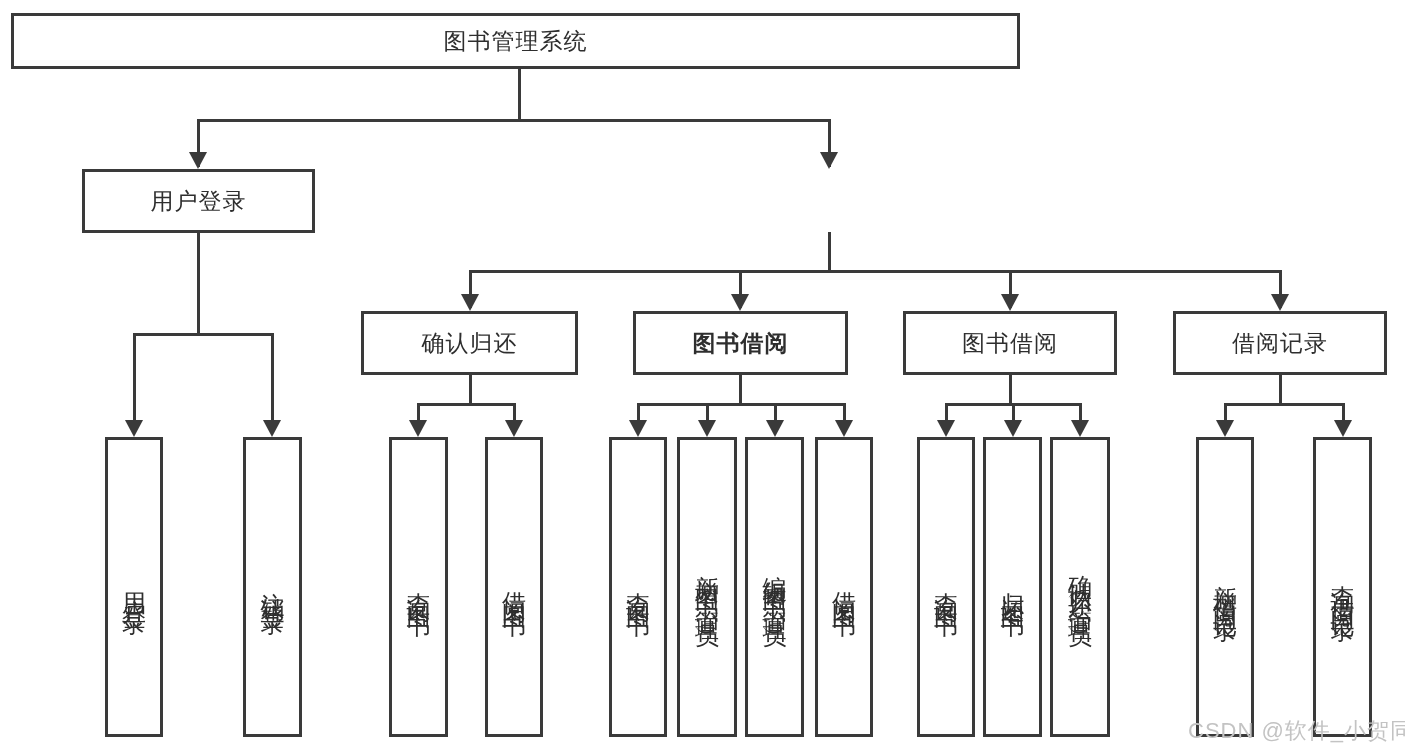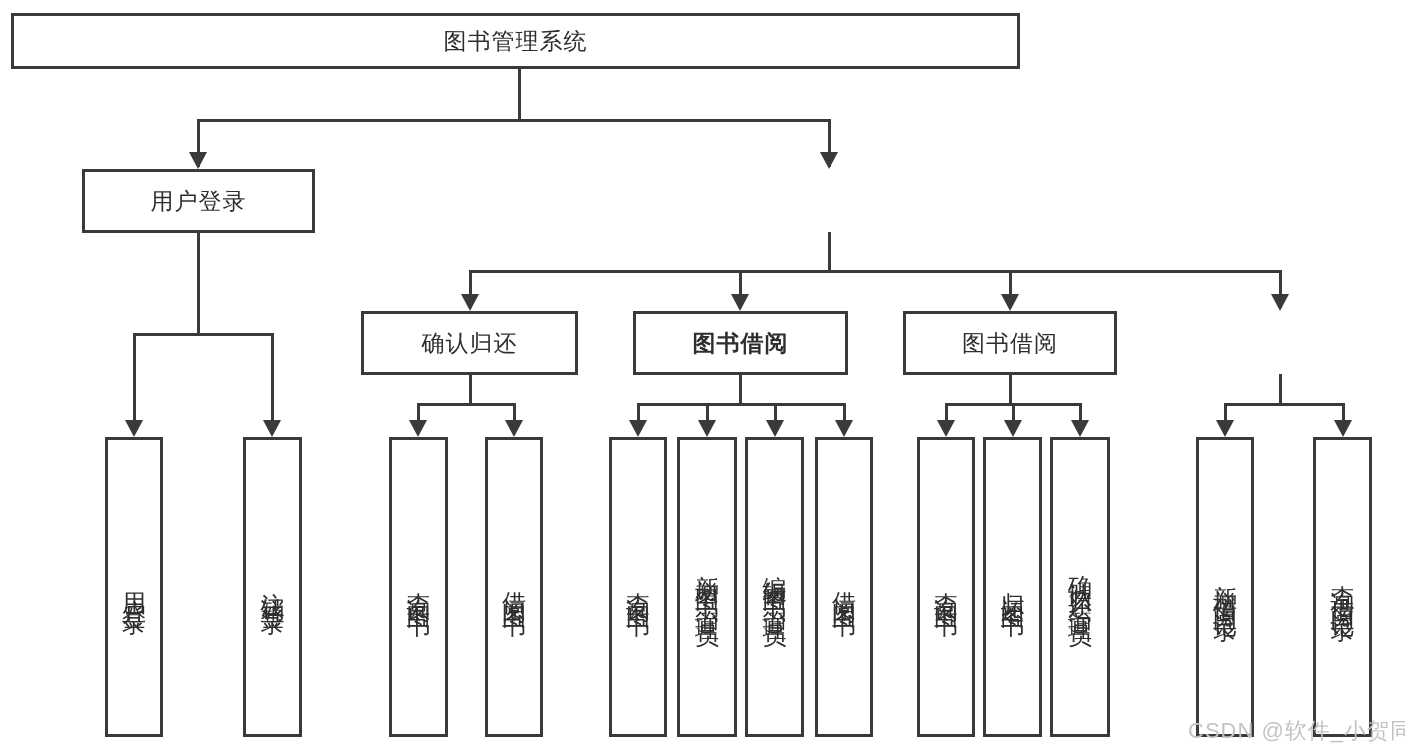--- a/index.html
+++ b/index.html
@@ -66,20 +66,21 @@
 
 <div class="canvas">
 
   <div class="node" style="left:11px; top:13px; width:1009px; height:56px;text-align:right;">图书管理系统</div>
 
   <div class="node" style="left:82px; top:169px; width:233px; height:64px;">用户登录</div>
 
   <div class="node" style="left:361px; top:311px; width:217px; height:64px;">确认归还</div>
   <div class="node" style="left:633px; top:311px; width:215px; height:64px;font-weight:bold;">图书借阅</div>
   <div class="node" style="left:903px; top:311px; width:214px; height:64px;">图书借阅</div>
+  <div class="node" style="left:1173px; top:311px; width:214px; height:64px;">借阅记录</div>
 
   <div class="node leaf" style="left:105px; top:437px; width:58px; height:300px;">用户登录</div>
   <div class="node leaf" style="left:243px; top:437px; width:59px; height:300px;">注销登录</div>
   <div class="node leaf" style="left:389px; top:437px; width:59px; height:300px;">查询图书</div>
   <div class="node leaf" style="left:485px; top:437px; width:58px; height:300px;">借阅图书</div>
   <div class="node leaf" style="left:609px; top:437px; width:58px; height:300px;">查询图书</div>
   <div class="node leaf" style="left:677px; top:437px; width:60px; height:300px;">新增图书（管理员）</div>
   <div class="node leaf" style="left:745px; top:437px; width:59px; height:300px;">编辑图书（管理员）</div>
   <div class="node leaf" style="left:815px; top:437px; width:58px; height:300px;">借阅图书</div>
   <div class="node leaf" style="left:917px; top:437px; width:58px; height:300px;">查询图书</div>

